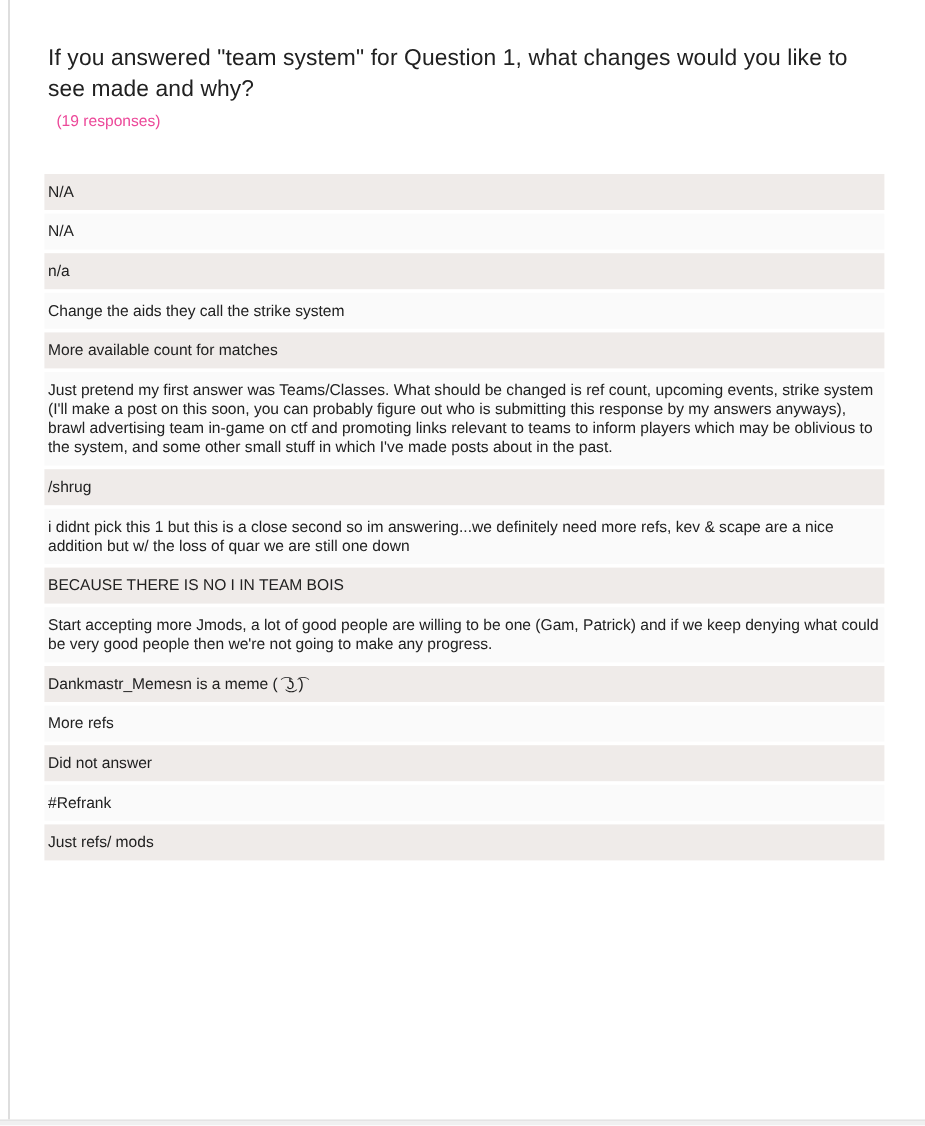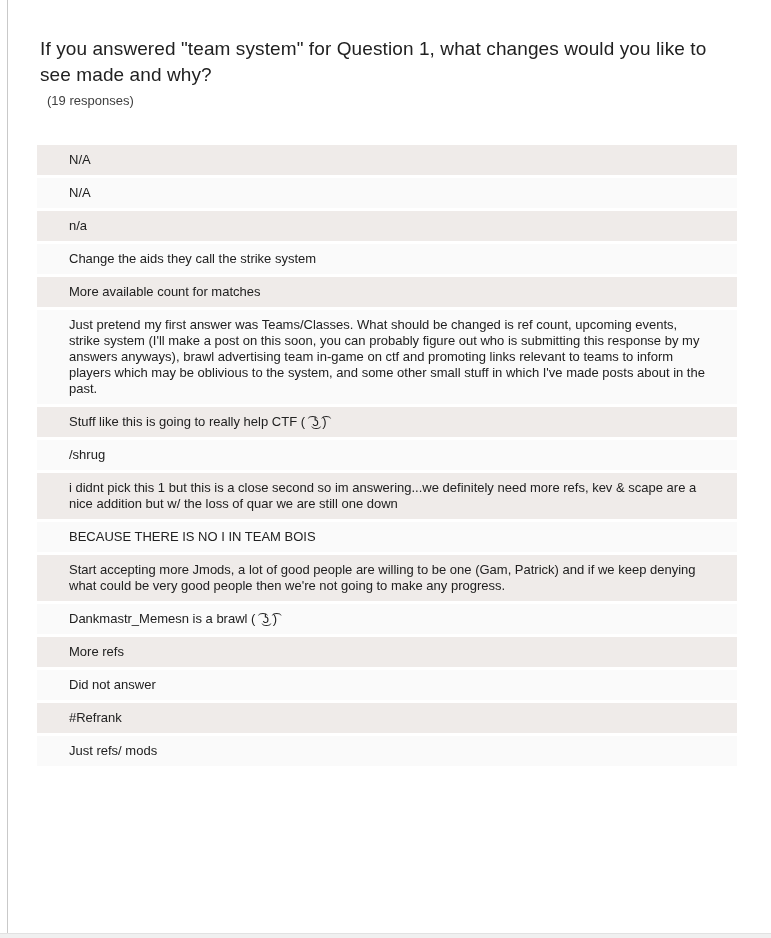--- a/index.html
+++ b/index.html
@@ -42,32 +42,32 @@
     font-size: 19px;
     line-height: 26px;
     font-weight: 400;
     color: #212121;
     letter-spacing: 0.1px;
   }
   .response-count {
     margin: 5px 0 0 10px;
     font-size: 13px;
     line-height: 16px;
-    color: #404040;
+    color: #ec4899;
   }
   .response-list {
     list-style: none;
     margin: 36px 0 0 0;
     padding: 0;
     width: 700px;
   }
   .response-list li {
     background: #fafafa;
     margin-bottom: 3px;
-    padding: 7px 32px;
+    padding: 7px 3px;
     font-size: 13px;
     line-height: 16px;
     color: #212121;
     white-space: pre-line;
     word-wrap: break-word;
   }
   .response-list li:nth-child(odd) {
     background: #efebe9;
   }
 </style>
@@ -82,26 +82,25 @@
     <div class="response-count">(19 responses)</div>
   </header>
 
   <ul class="response-list">
     <li>N/A</li>
     <li>N/A</li>
     <li>n/a</li>
     <li>Change the aids they call the strike system</li>
     <li>More available count for matches</li>
     <li>Just pretend my first answer was Teams/Classes. What should be changed is ref count, upcoming events, strike system (I'll make a post on this soon, you can probably figure out who is submitting this response by my answers anyways), brawl advertising team in-game on ctf and promoting links relevant to teams to inform players which may be oblivious to the system, and some other small stuff in which I've made posts about in the past.</li>
-    <li>Stuff like this is going to really help CTF ( ͡ ͜ʖ ͡)</li>
     <li>/shrug</li>
     <li>i didnt pick this 1 but this is a close second so im answering...we definitely need more refs, kev &amp; scape are a nice addition but w/ the loss of quar we are still one down</li>
     <li>BECAUSE THERE IS NO I IN TEAM BOIS</li>
     <li>Start accepting more Jmods, a lot of good people are willing to be one (Gam, Patrick) and if we keep denying what could be very good people then we're not going to make any progress.</li>
-    <li>Dankmastr_Memesn is a brawl ( ͡ ͜ʖ ͡)</li>
+    <li>Dankmastr_Memesn is a meme ( ͡ ͜ʖ ͡)</li>
     <li>More refs</li>
     <li>Did not answer</li>
     <li>#Refrank</li>
     <li>Just refs/ mods</li>
   </ul>
 </div>
 
 <div class="bottom-strip"></div>
 
 </body></html>

